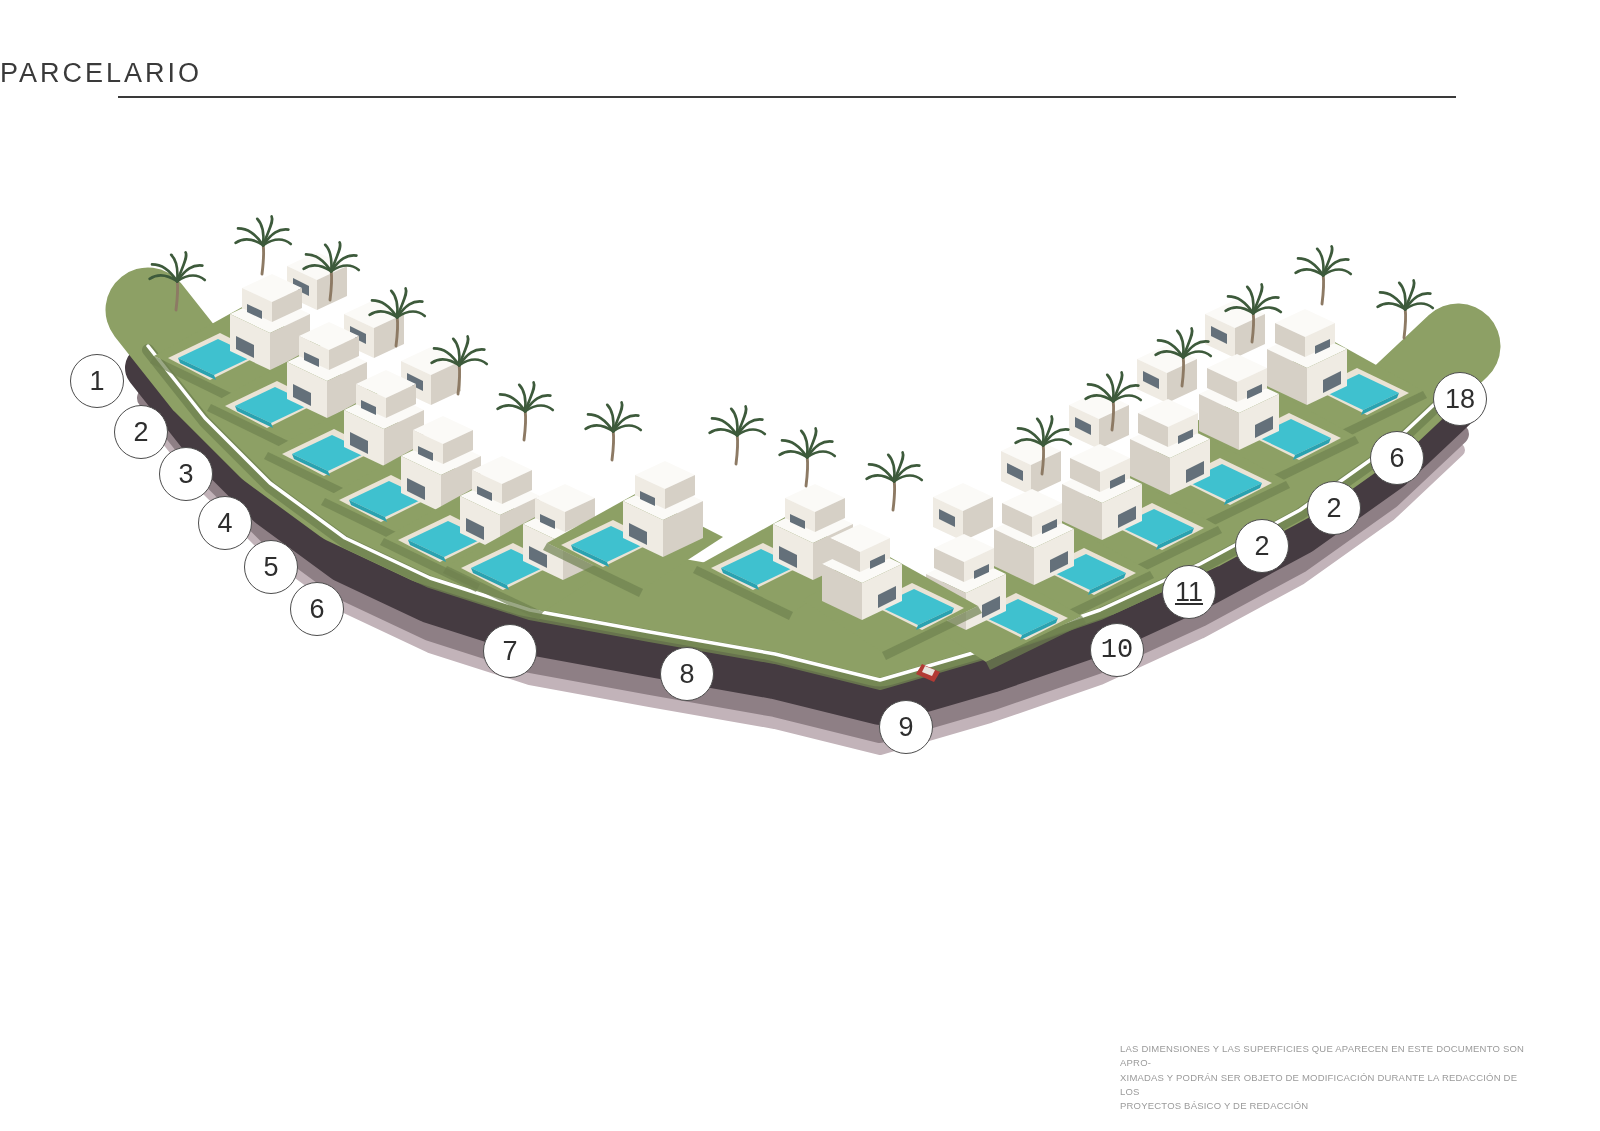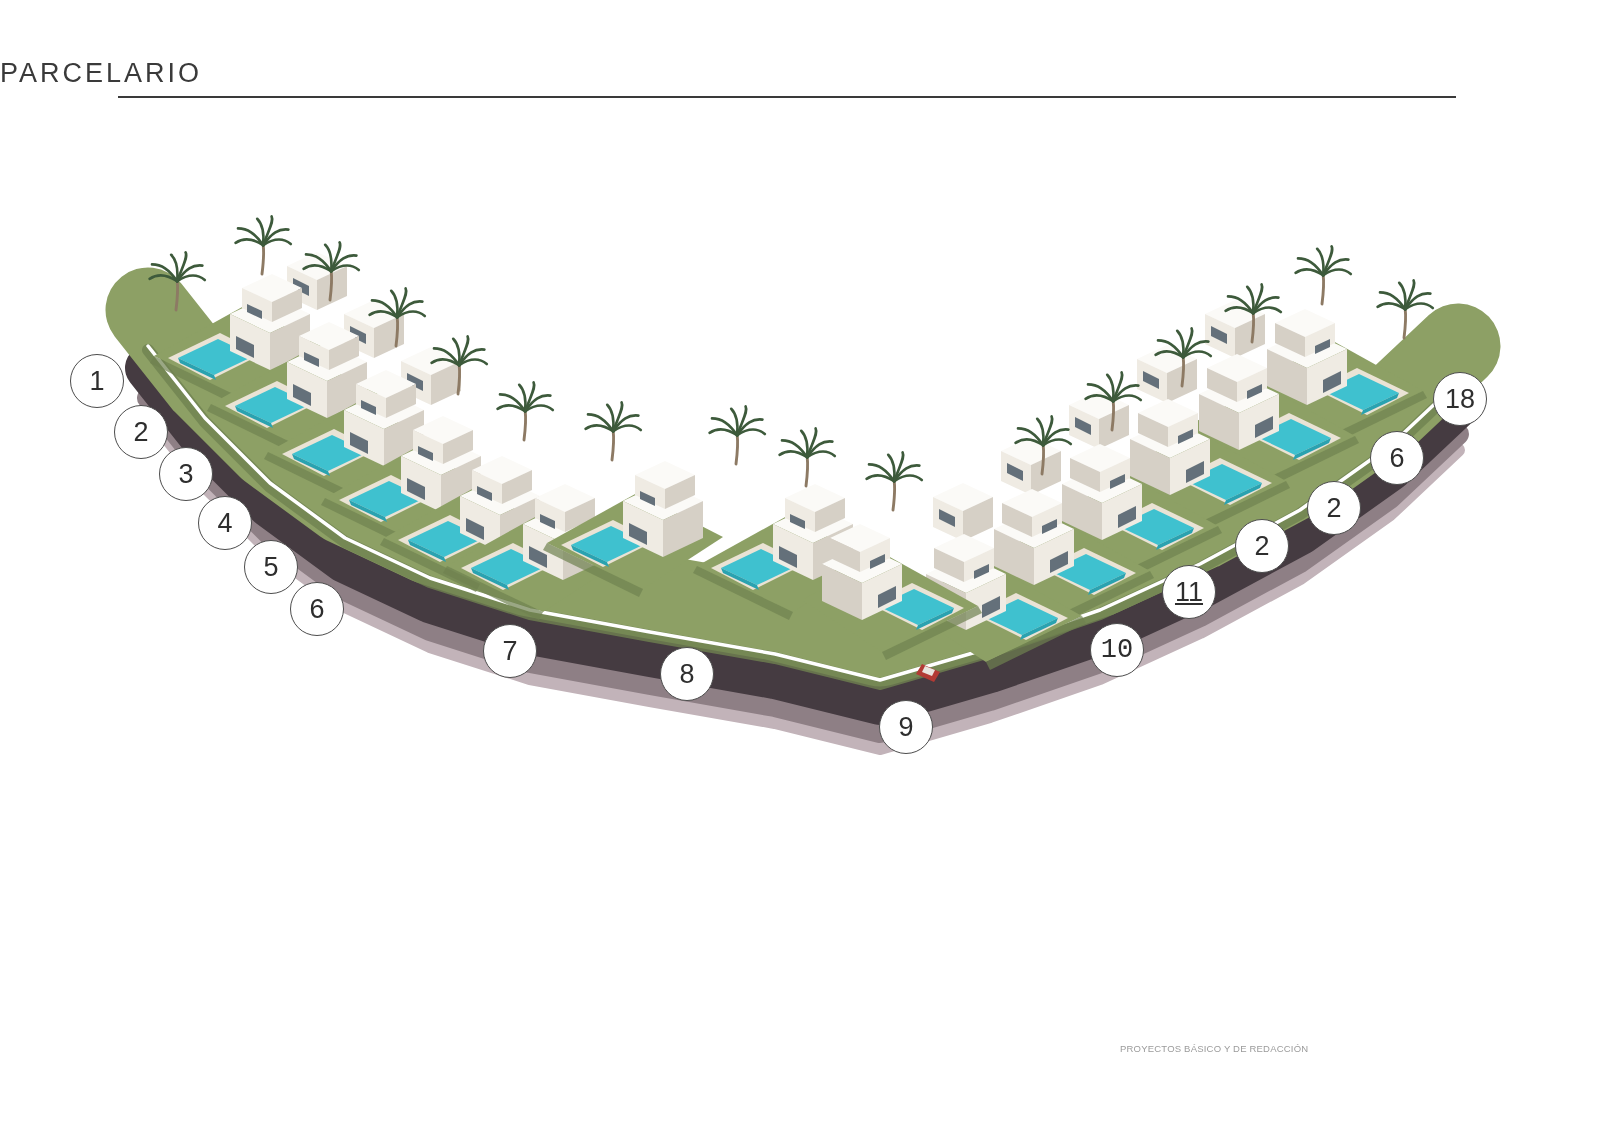--- a/index.html
+++ b/index.html
@@ -187,14 +187,16 @@
 <div class="marker" style="left:660px;top:647px;">8</div>
 <div class="marker" style="left:879px;top:700px;">9</div>
 <div class="marker" style="left:1090px;top:623px;font-family:Liberation Mono, monospace;">10</div>
 <div class="marker" style="left:1162px;top:565px;text-decoration:underline;">11</div>
 <div class="marker" style="left:1235px;top:519px;">2</div>
 <div class="marker" style="left:1307px;top:481px;">2</div>
 <div class="marker" style="left:1370px;top:431px;">6</div>
 <div class="marker" style="left:1433px;top:372px;">18</div>
 
 <div class="disclaimer">
+  <div>LAS DIMENSIONES Y LAS SUPERFICIES QUE APARECEN EN ESTE DOCUMENTO SON APRO-</div>
+  <div>XIMADAS Y PODRÁN SER OBJETO DE MODIFICACIÓN DURANTE LA REDACCIÓN DE LOS</div>
   <div>PROYECTOS BÁSICO Y DE REDACCIÓN</div>
 </div>
 
 </body></html>

